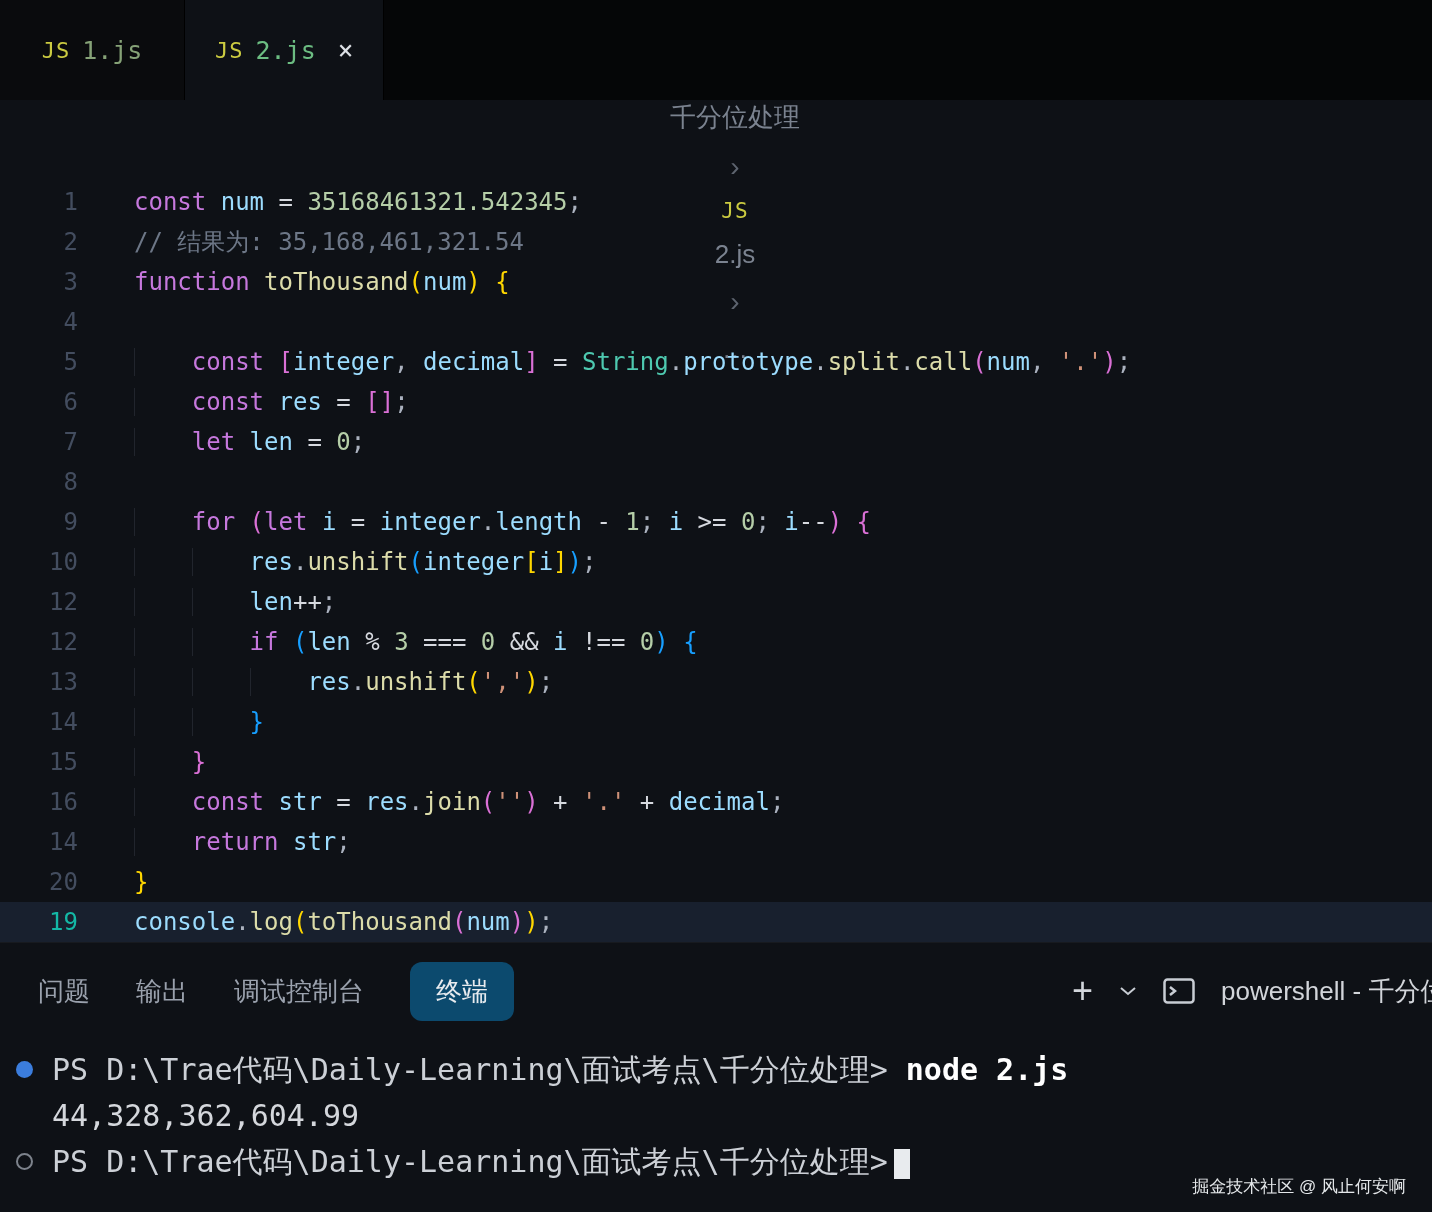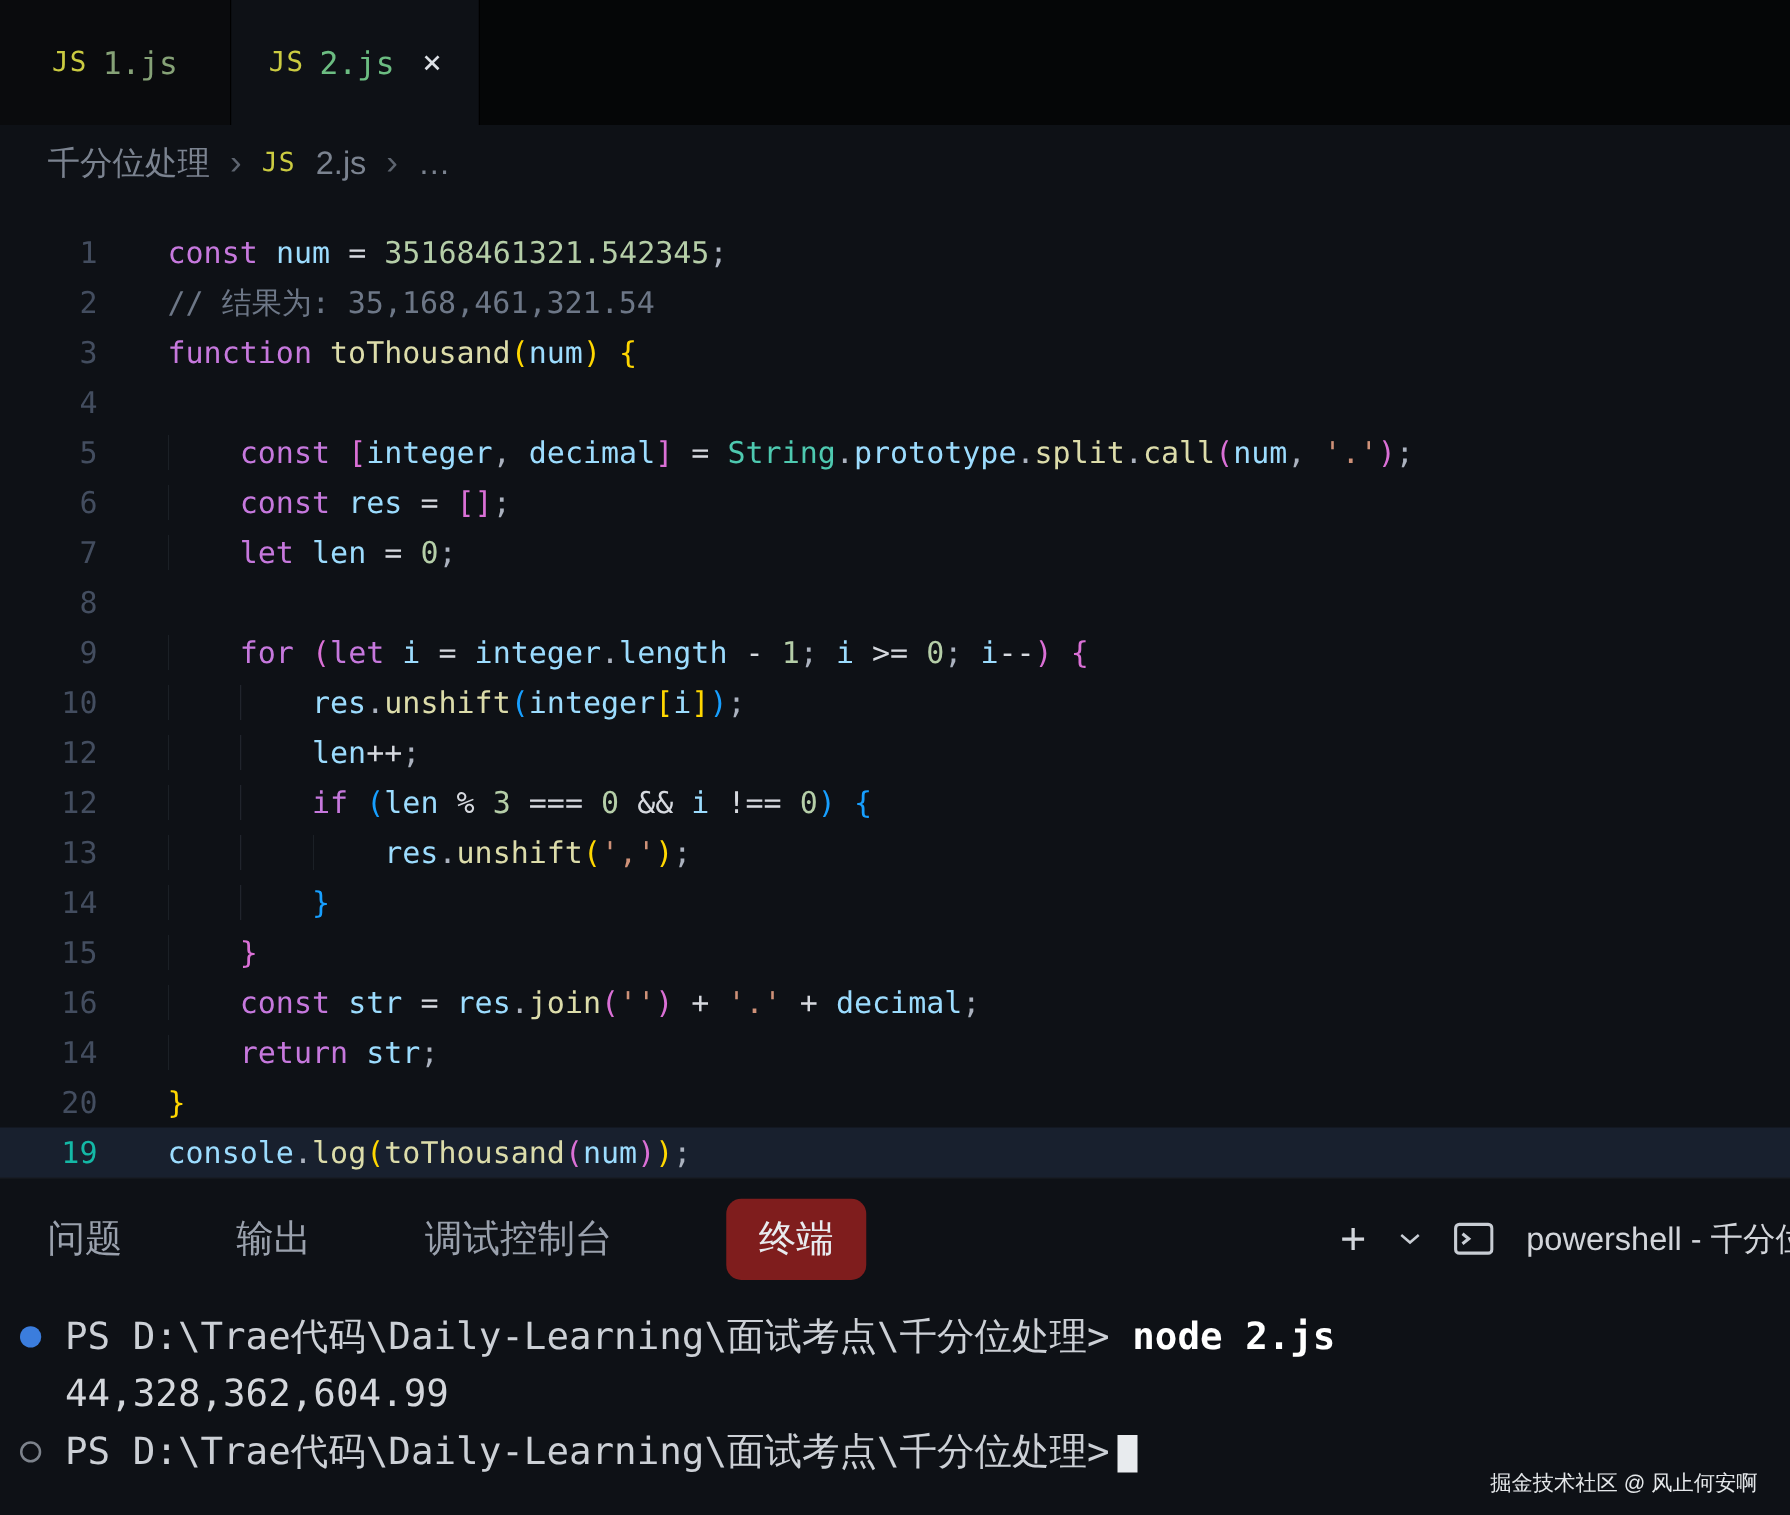--- a/index.html
+++ b/index.html
@@ -23,20 +23,21 @@
   .js-icon { color:var(--ui-js_icon,#cbcb41); font-size:22px; letter-spacing:1px; }
   .tab-label.t1 { color:var(--ui-tab1_label,#86a277); }
   .tab-label.t2 { color:var(--ui-tab2_label,#6cbd82); }
   .close { color:#dde1e6; font-size:26px; margin-left:10px; }
 
   
   .breadcrumb {
     height:60px; display:flex; align-items:center; gap:16px;
     padding-left:38px; font-size:26px; color:#7b8390;
     font-family:"Liberation Sans", sans-serif;
+    flex-direction:column;
   }
   .breadcrumb .js-icon { font-family:"DejaVu Sans Mono", monospace; font-size:21px; }
   .crumb-sep { color:#5d646f; font-size:28px; }
 
   
   .editor { padding-top:22px; }
   .line { display:flex; height:40px; line-height:40px; font-size:24px; white-space:pre; }
   .line.active { background:#18202e; }
   .gutter {
     flex:none; width:134px; text-align:right; padding-right:56px;
@@ -60,24 +61,24 @@
   .tk-p3  { color:var(--syntax-p3,#179fff); }
   .tk-ind { box-shadow:inset 1px 0 0 rgba(160,175,200,0.13); }
 
   
   .panel { position:absolute; left:0; right:0; top:942px; bottom:0;
            border-top:1px solid rgba(255,255,255,0.04); }
   .panel-header {
     height:96px; display:flex; align-items:center; justify-content:space-between;
     padding:0 0 0 38px;
   }
-  .panel-tabs { display:flex; align-items:flex-start; gap:91px;
-    font-family:"Liberation Sans", sans-serif; font-size:30px; }
+  .panel-tabs { display:flex; align-items:flex-start; gap:46px;
+    font-family:"Liberation Sans", sans-serif; font-size:26px; }
   .ptab { color:#9aa1ad; cursor:pointer; padding:12px 0; }
-  .ptab.active { background:#7f1d1d; color:#e8ebef; border-radius:12px; padding:12px 26px; }
+  .ptab.active { background:#0c4a6e; color:#e8ebef; border-radius:12px; padding:12px 26px; }
   .panel-actions { display:flex; align-items:center; gap:26px; overflow:hidden;
     white-space:nowrap; flex:none; width:360px; justify-content:flex-start;
     font-family:"Liberation Sans", sans-serif; }
   .plus { color:#d2d6dc; font-size:36px; line-height:36px; cursor:pointer; }
   .chev, .term-ico { display:inline-flex; align-items:center; }
   .shell-label { color:#d2d5da; font-size:26px; }
 
   
   .term { padding-top:8px; font-size:30px; }
   .trow { position:relative; height:46px; line-height:46px; padding-left:52px; white-space:pre; }

